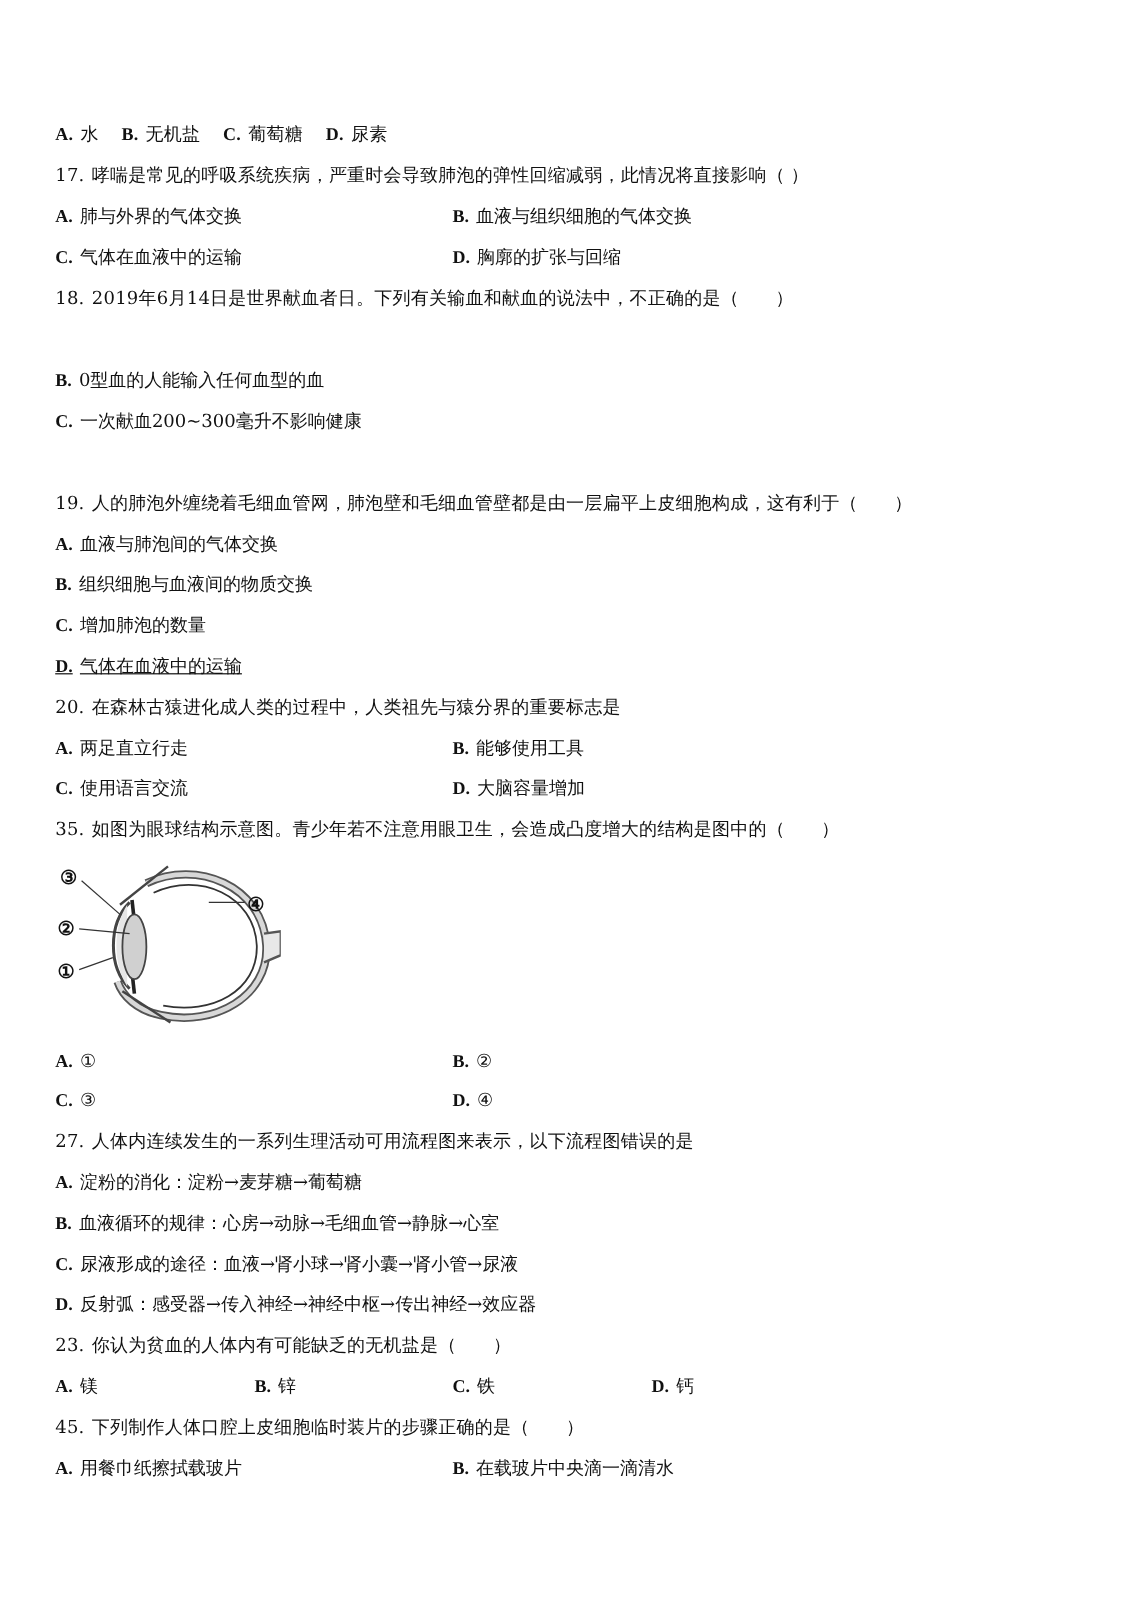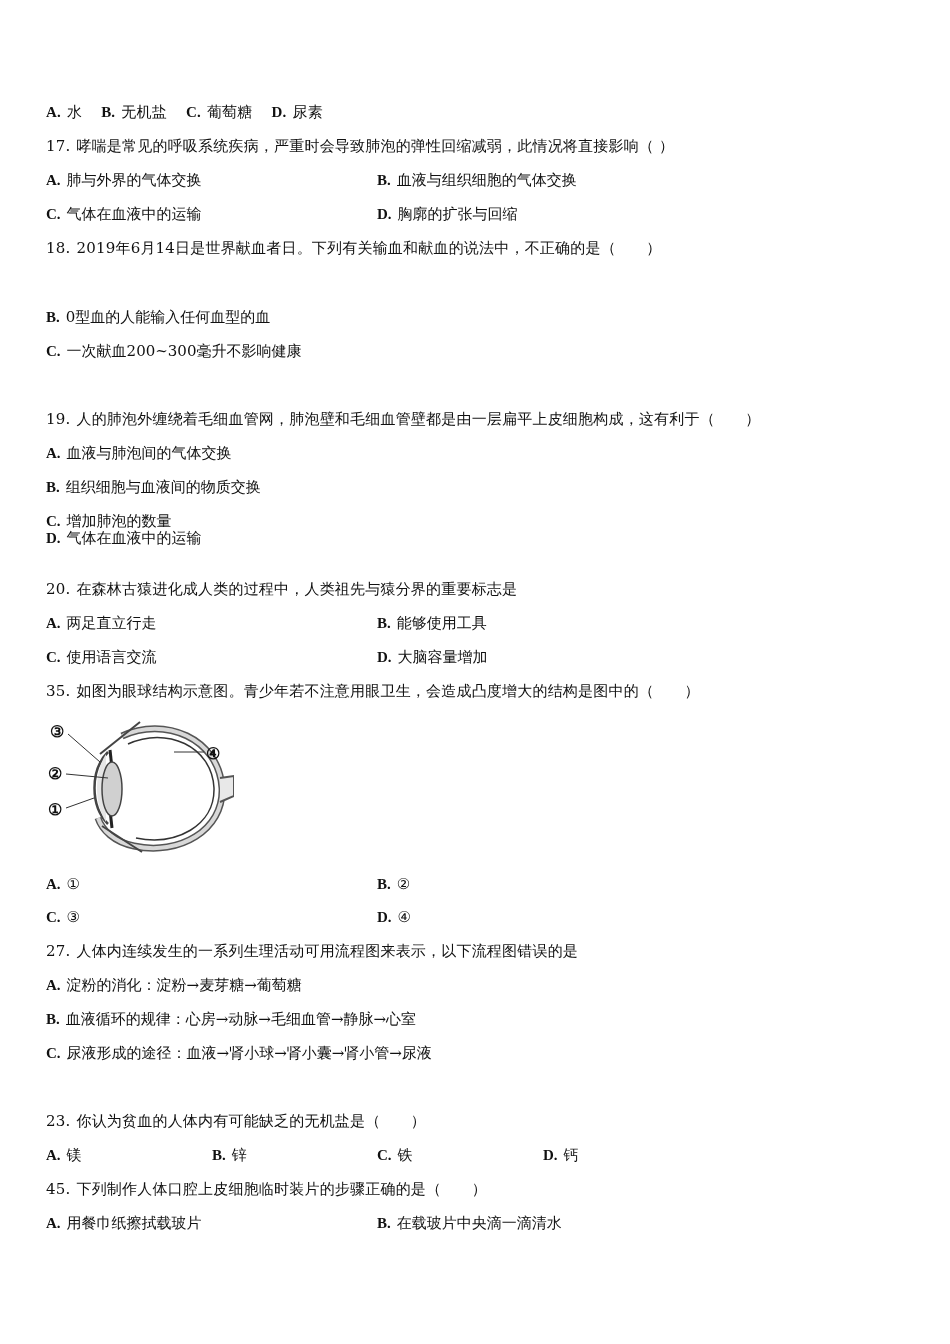--- a/index.html
+++ b/index.html
@@ -44,21 +44,21 @@
   </div>
   <div class="opt" style="left:46px; top:305px;"><span class="lbl">B.</span><span>0型血的人能输入任何血型的血</span></div>
   <div class="opt" style="left:46px; top:339px;"><span class="lbl">C.</span><span>一次献血200~300毫升不影响健康</span></div>
 
   <div class="line" style="top:407px;">
     <span class="qn">19.</span><span>人的肺泡外缠绕着毛细血管网，肺泡壁和毛细血管壁都是由一层扁平上皮细胞构成，这有利于（　　）</span>
   </div>
   <div class="opt" style="left:46px; top:441px;"><span class="lbl">A.</span><span>血液与肺泡间的气体交换</span></div>
   <div class="opt" style="left:46px; top:475px;"><span class="lbl">B.</span><span>组织细胞与血液间的物质交换</span></div>
   <div class="opt" style="left:46px; top:509px;"><span class="lbl">C.</span><span>增加肺泡的数量</span></div>
-  <div class="opt" style="left:46px; top:526px;"><span class="lbl">D.</span><span>气体在血液中的运输</span></div>
+  <div class="opt" style="left:46px; top:543px;text-decoration:underline;"><span class="lbl">D.</span><span>气体在血液中的运输</span></div>
 
   <div class="line" style="top:577px;">
     <span class="qn">20.</span><span>在森林古猿进化成人类的过程中，人类祖先与猿分界的重要标志是</span>
   </div>
   <div class="opt" style="left:46px; top:611px;"><span class="lbl">A.</span><span>两足直立行走</span></div>
   <div class="opt" style="left:377px; top:611px;"><span class="lbl">B.</span><span>能够使用工具</span></div>
   <div class="opt" style="left:46px; top:645px;"><span class="lbl">C.</span><span>使用语言交流</span></div>
   <div class="opt" style="left:377px; top:645px;"><span class="lbl">D.</span><span>大脑容量增加</span></div>
 
   <div class="line" style="top:679px;">
@@ -101,20 +101,21 @@
   <div class="opt" style="left:377px; top:872px;"><span class="lbl">B.</span><span>②</span></div>
   <div class="opt" style="left:46px; top:905px;"><span class="lbl">C.</span><span>③</span></div>
   <div class="opt" style="left:377px; top:905px;"><span class="lbl">D.</span><span>④</span></div>
 
   <div class="line" style="top:939px;">
     <span class="qn">27.</span><span>人体内连续发生的一系列生理活动可用流程图来表示，以下流程图错误的是</span>
   </div>
   <div class="opt" style="left:46px; top:973px;"><span class="lbl">A.</span><span>淀粉的消化：淀粉→麦芽糖→葡萄糖</span></div>
   <div class="opt" style="left:46px; top:1007px;"><span class="lbl">B.</span><span>血液循环的规律：心房→动脉→毛细血管→静脉→心室</span></div>
   <div class="opt" style="left:46px; top:1041px;"><span class="lbl">C.</span><span>尿液形成的途径：血液→肾小球→肾小囊→肾小管→尿液</span></div>
+  <div class="opt" style="left:46px; top:1075px;"><span class="lbl">D.</span><span>反射弧：感受器→传入神经→神经中枢→传出神经→效应器</span></div>
 
   <div class="line" style="top:1109px;">
     <span class="qn">23.</span><span>你认为贫血的人体内有可能缺乏的无机盐是（　　）</span>
   </div>
   <div class="opt" style="left:46px; top:1143px;"><span class="lbl">A.</span><span>镁</span></div>
   <div class="opt" style="left:212px; top:1143px;"><span class="lbl">B.</span><span>锌</span></div>
   <div class="opt" style="left:377px; top:1143px;"><span class="lbl">C.</span><span>铁</span></div>
   <div class="opt" style="left:543px; top:1143px;"><span class="lbl">D.</span><span>钙</span></div>
 
   <div class="line" style="top:1177px;">

